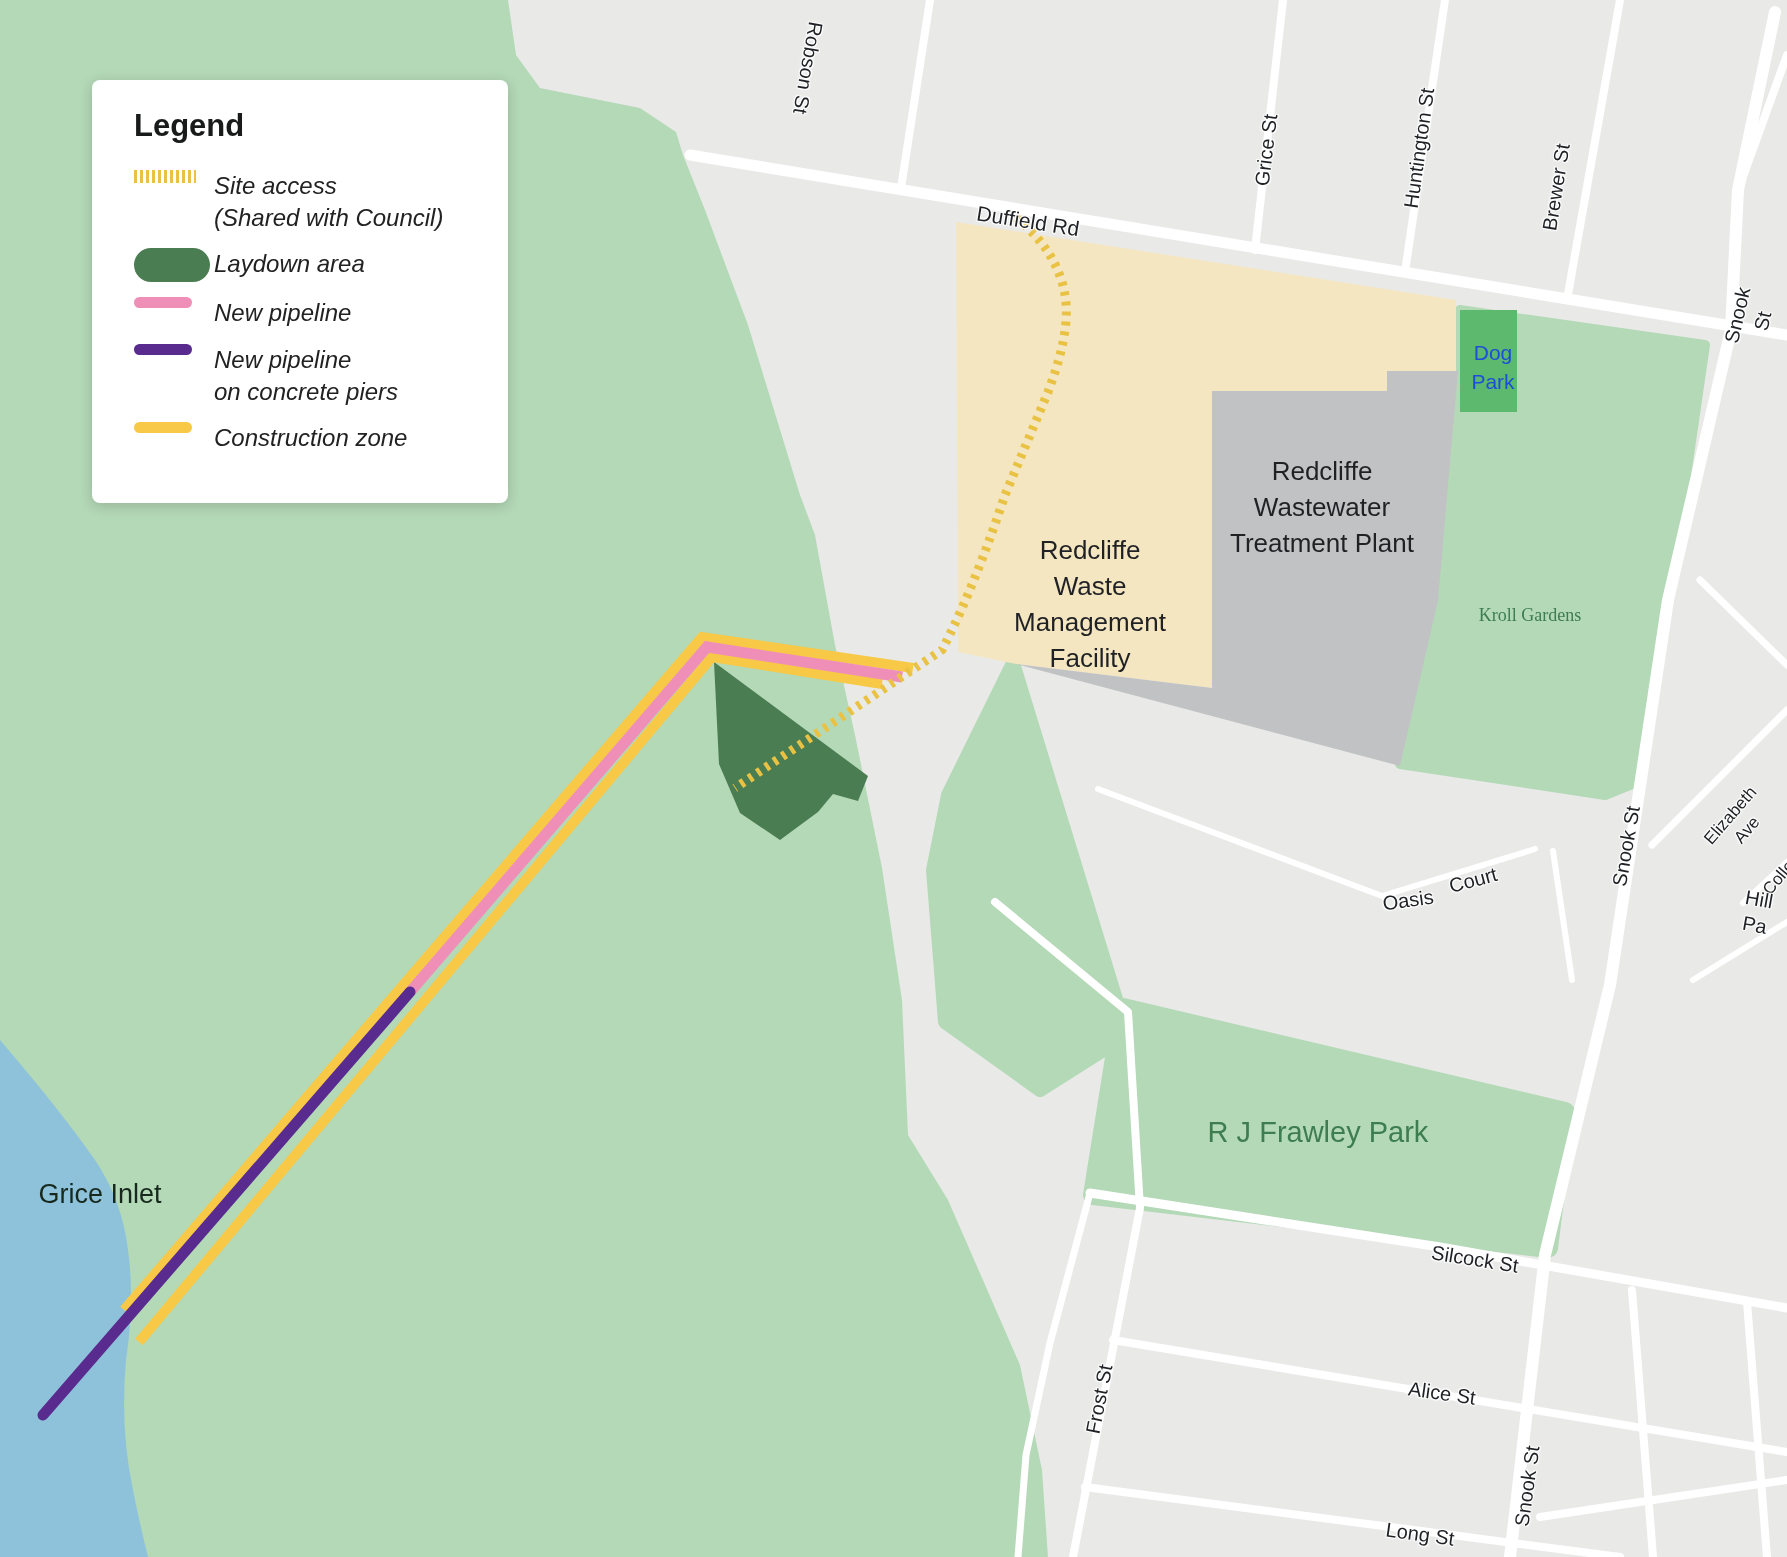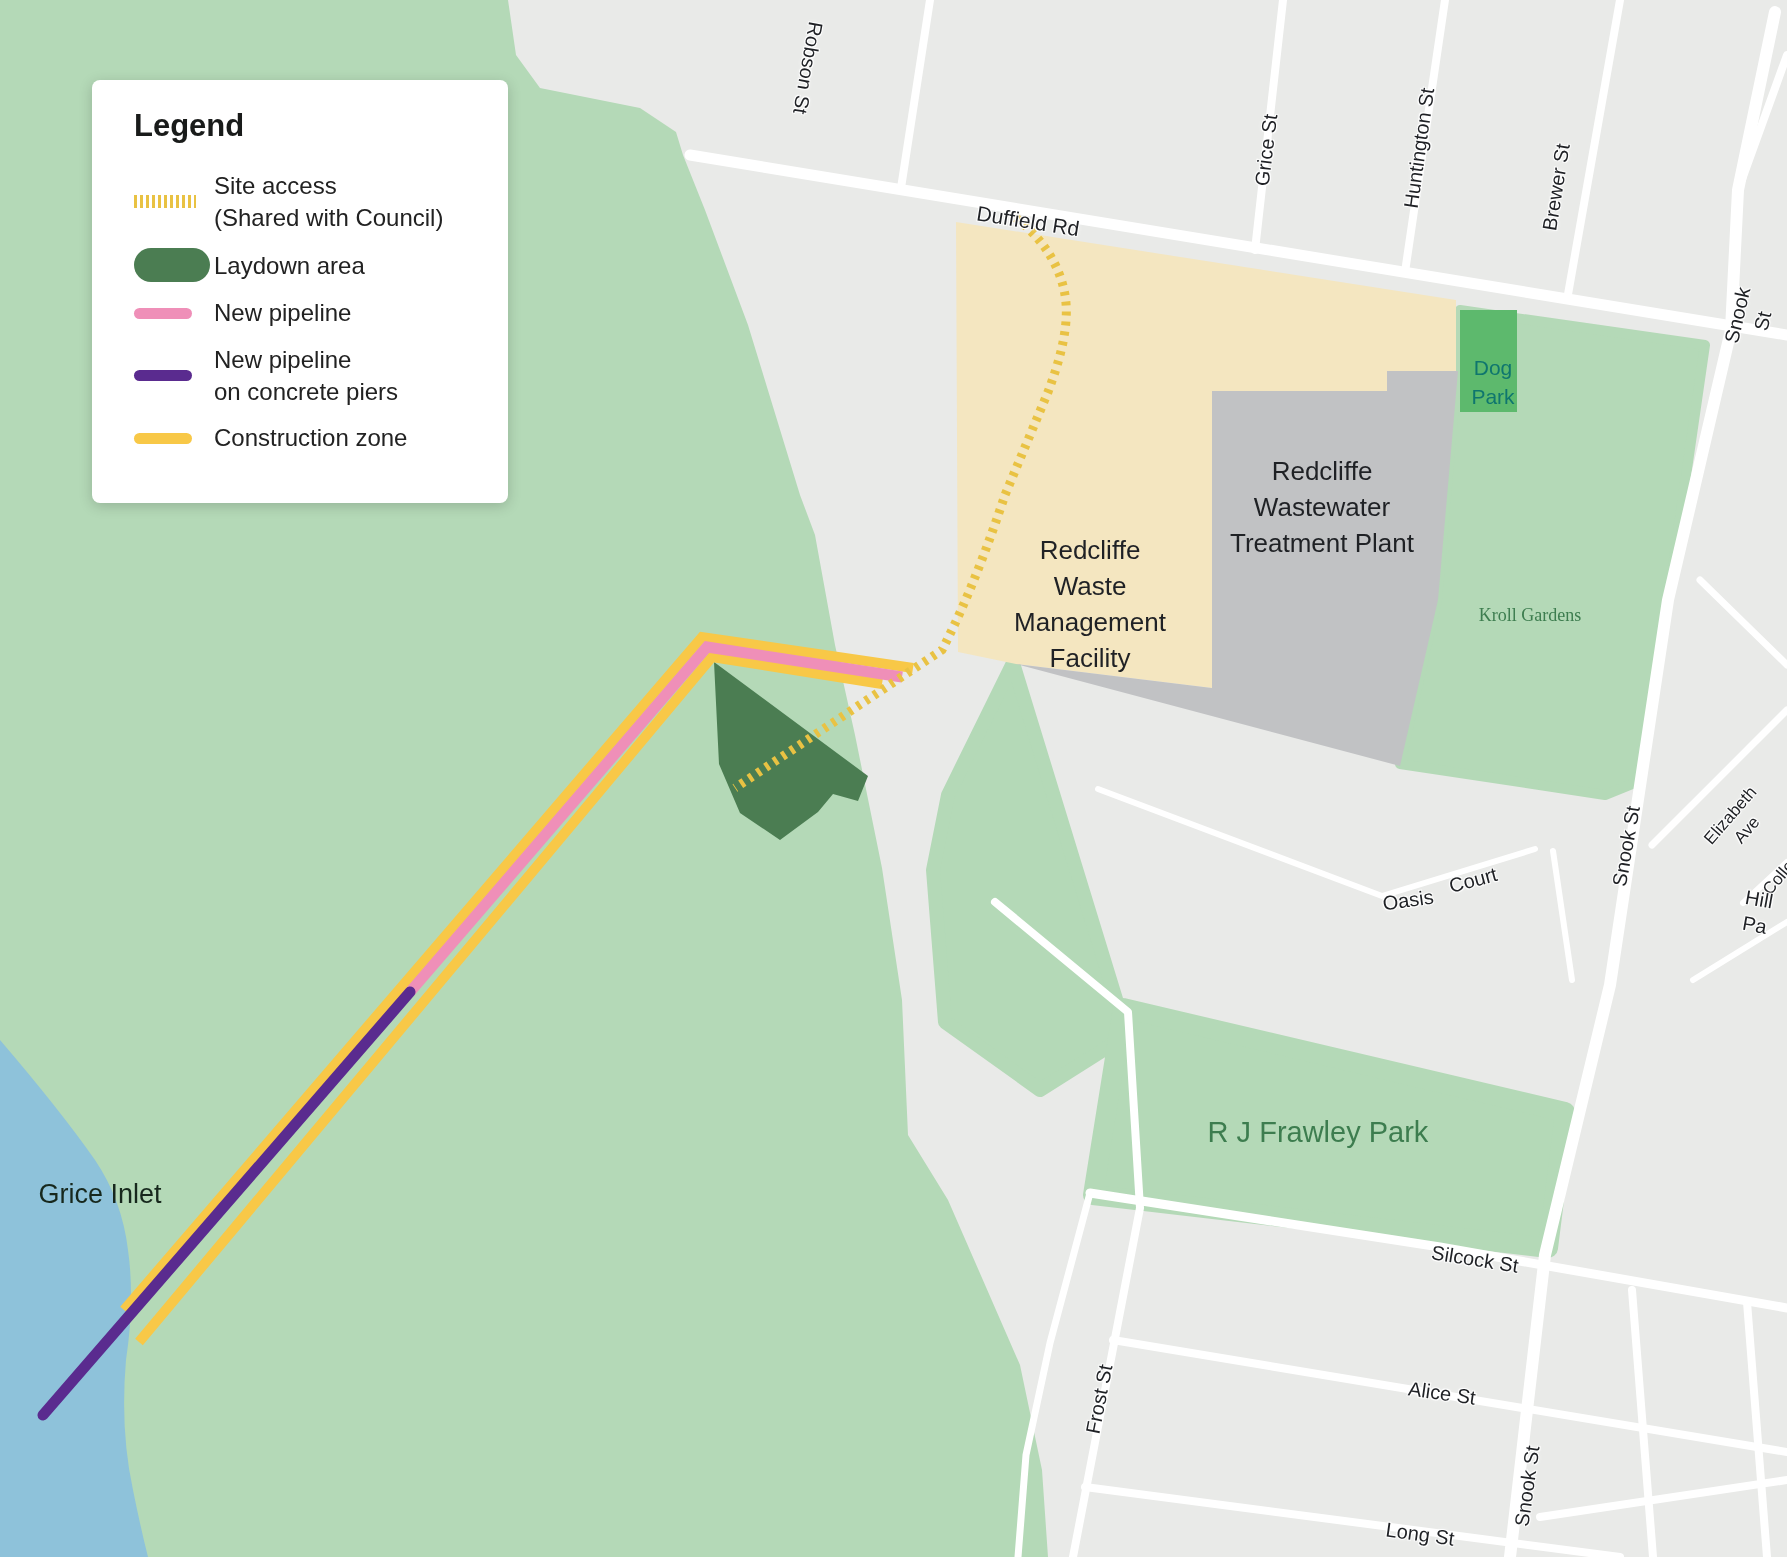--- a/index.html
+++ b/index.html
@@ -18,25 +18,25 @@
              transform-origin:center;color:var(--c-labeldark);}
   .street,.street-lg,.street-sm{font-size:20px;
      text-shadow:-1px -1px 0 rgba(255,255,255,.85),1px -1px 0 rgba(255,255,255,.85),
                  -1px 1px 0 rgba(255,255,255,.85),1px 1px 0 rgba(255,255,255,.85),0 0 5px rgba(255,255,255,.9);}
   .street-lg{font-size:21px;}
   .street-sm{font-size:17px;}
   .area-lbl{font-size:26px;line-height:1.38;}
   .green-lbl{font-size:18px;color:var(--c-labelgreen);font-family:Liberation Serif, serif;}
   .green-lbl-lg{font-size:29px;color:var(--c-labelgreen);text-align:center;}
   .water-lbl{font-size:27px;color:#17281d;}
-  .white-lbl{font-size:21px;color:#0f766e;line-height:1.4;margin-top:15px;}
+  .white-lbl{font-size:21px;color:#1d4ed8;line-height:1.4;}
   .legend{position:absolute;left:92px;top:80px;width:416px;z-index:10;background:#ffffff;
           border-radius:8px;padding:28px 30px 34px 26px;box-shadow:0 3px 14px rgba(0,0,0,.18);}
   .legend-title{font-size:31px;font-weight:bold;color:#191b1a;margin-bottom:26px;margin-left:16px;}
-  .legend-row{display:flex;align-items:center;margin-bottom:15px;}
+  .legend-row{display:flex;margin-bottom:15px;font-style:italic;}
   .swatch-wrap{width:96px;flex:0 0 96px;display:flex;justify-content:flex-start;padding-left:16px;}
   .legend-label{font-size:24px;color:#222;line-height:1.32;white-space:pre-line;}
   .sw-site{width:62px;height:13px;
       background:repeating-linear-gradient(90deg,var(--c-siteaccess) 0 3px,transparent 3px 6px);}
   .sw-laydown{width:76px;height:34px;border-radius:17px;background:var(--c-laydown);}
   .sw-pink{width:58px;height:11px;border-radius:6px;background:var(--c-pink);}
   .sw-purple{width:58px;height:11px;border-radius:6px;background:var(--c-purple);}
   .sw-construction{width:58px;height:11px;border-radius:6px;background:var(--c-construction);}
 </style>
 </head>

